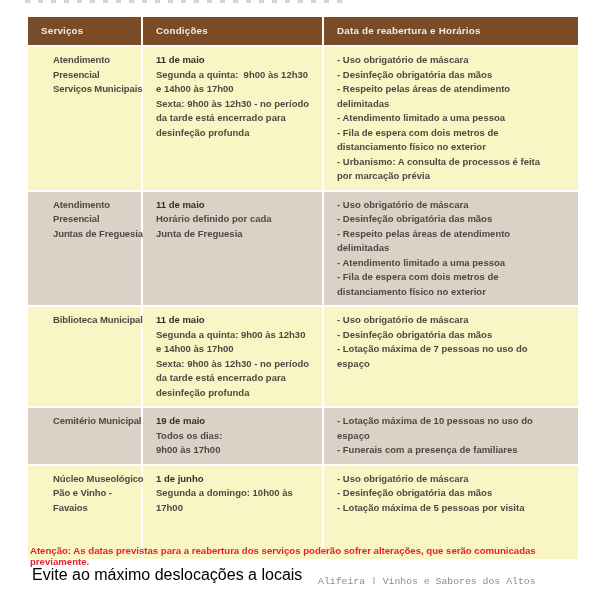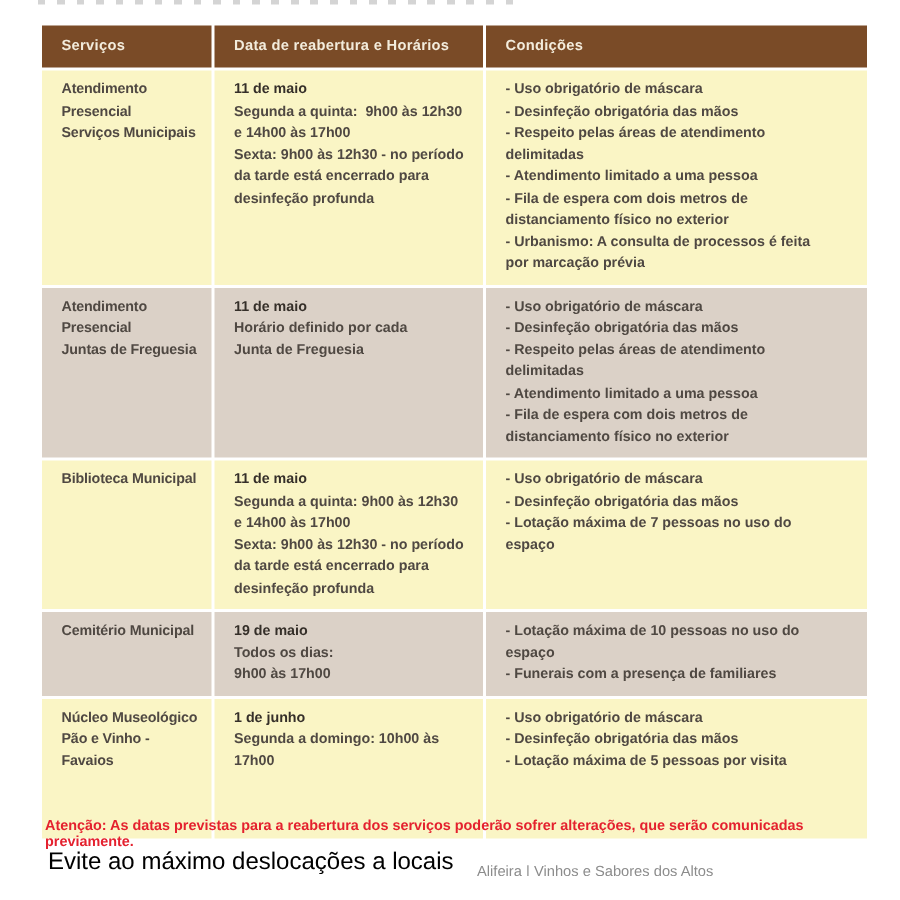--- a/index.html
+++ b/index.html
@@ -19,54 +19,54 @@
   .tbl {
     position:absolute; left:28px; top:17px; width:550px;
     display:flex; flex-direction:column; gap:2px; background:#ffffff;
   }
   .row { display:grid; grid-template-columns:113px 179px 1fr; column-gap:2px; }
   .hrow .cell {
     background:#7a4b27; color:#f3ecdc; font-weight:bold; font-size:9.8px;
     display:flex; align-items:center; min-height:28px; letter-spacing:.2px;
   }
   .cell { padding:6px 10px 6px 13px; font-size:9.5px; line-height:14.5px; color:#4f4842; font-weight:bold; }
-  .col-service { white-space:pre; letter-spacing:-0.1px; padding-left:13px; }
+  .col-service { white-space:pre; letter-spacing:-0.1px; padding-left:25px; }
   .date  { color:#352f29; font-weight:bold; }
   .sched { white-space:pre; }
   .col-cond { white-space:pre-line; padding-right:24px; }
   .yellow .cell { background:#faf5c5; }
   .beige  .cell { background:#dbd1c7; }
   .r1 .cell { min-height:136px; }
   .r2 .cell { min-height:107px; }
   .r3 .cell { min-height:94px; }
   .r4 .cell { min-height:54px; }
   .r5 .cell { min-height:93px; }
   .note {
     position:absolute; left:30px; top:545px; width:560px;
     color:#e4212e; font-size:9.6px; font-weight:bold;
   }
   .footer { position:absolute; left:32px; top:566px; display:flex; }
   .f-left { width:286px; }
   .f-right { }
   .f-right .f-title { color:#2f2c28; font-size:10px; font-weight:bold; line-height:14px; }
-  .f-right .f-item  { color:#8c8c8c; font-size:9.8px; margin-top:10px; }
+  .f-right .f-item  { color:#8c8c8c; font-size:9.8px; margin-top:10px;font-family:Liberation Mono, monospace; }
 </style>
 </head>
 <body>
 
 <div class="page">
 
   <div class="remnant"></div>
 
   <div class="tbl">
 
     <div class="row hrow">
       <div class="cell">Serviços</div>
+      <div class="cell">Condições</div>
       <div class="cell">Data de reabertura e  Horários</div>
-      <div class="cell">Condições</div>
     </div>
 
     <div class="row yellow r1">
       <div class="cell col-service">Atendimento
 Presencial
 Serviços Municipais</div>
       <div class="cell col-date">
         <div class="date">11 de maio</div>
         <div class="sched">Segunda a quinta:  9h00 às 12h30
 e 14h00 às 17h00

